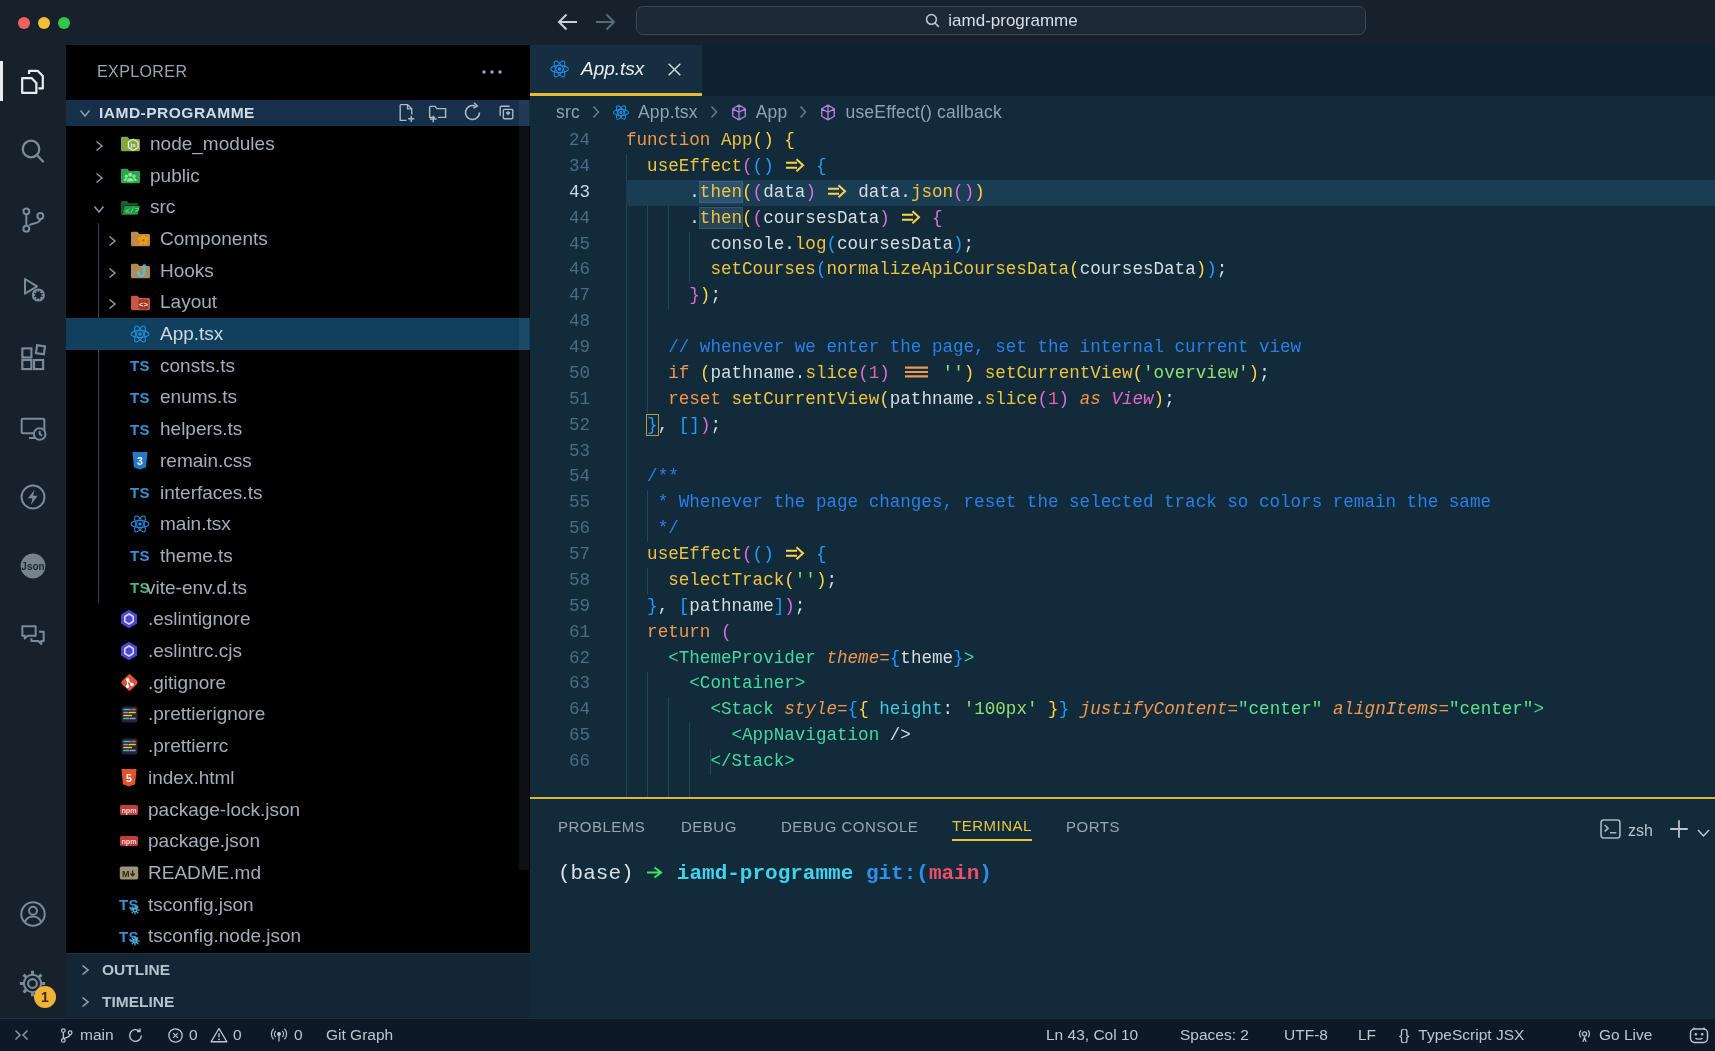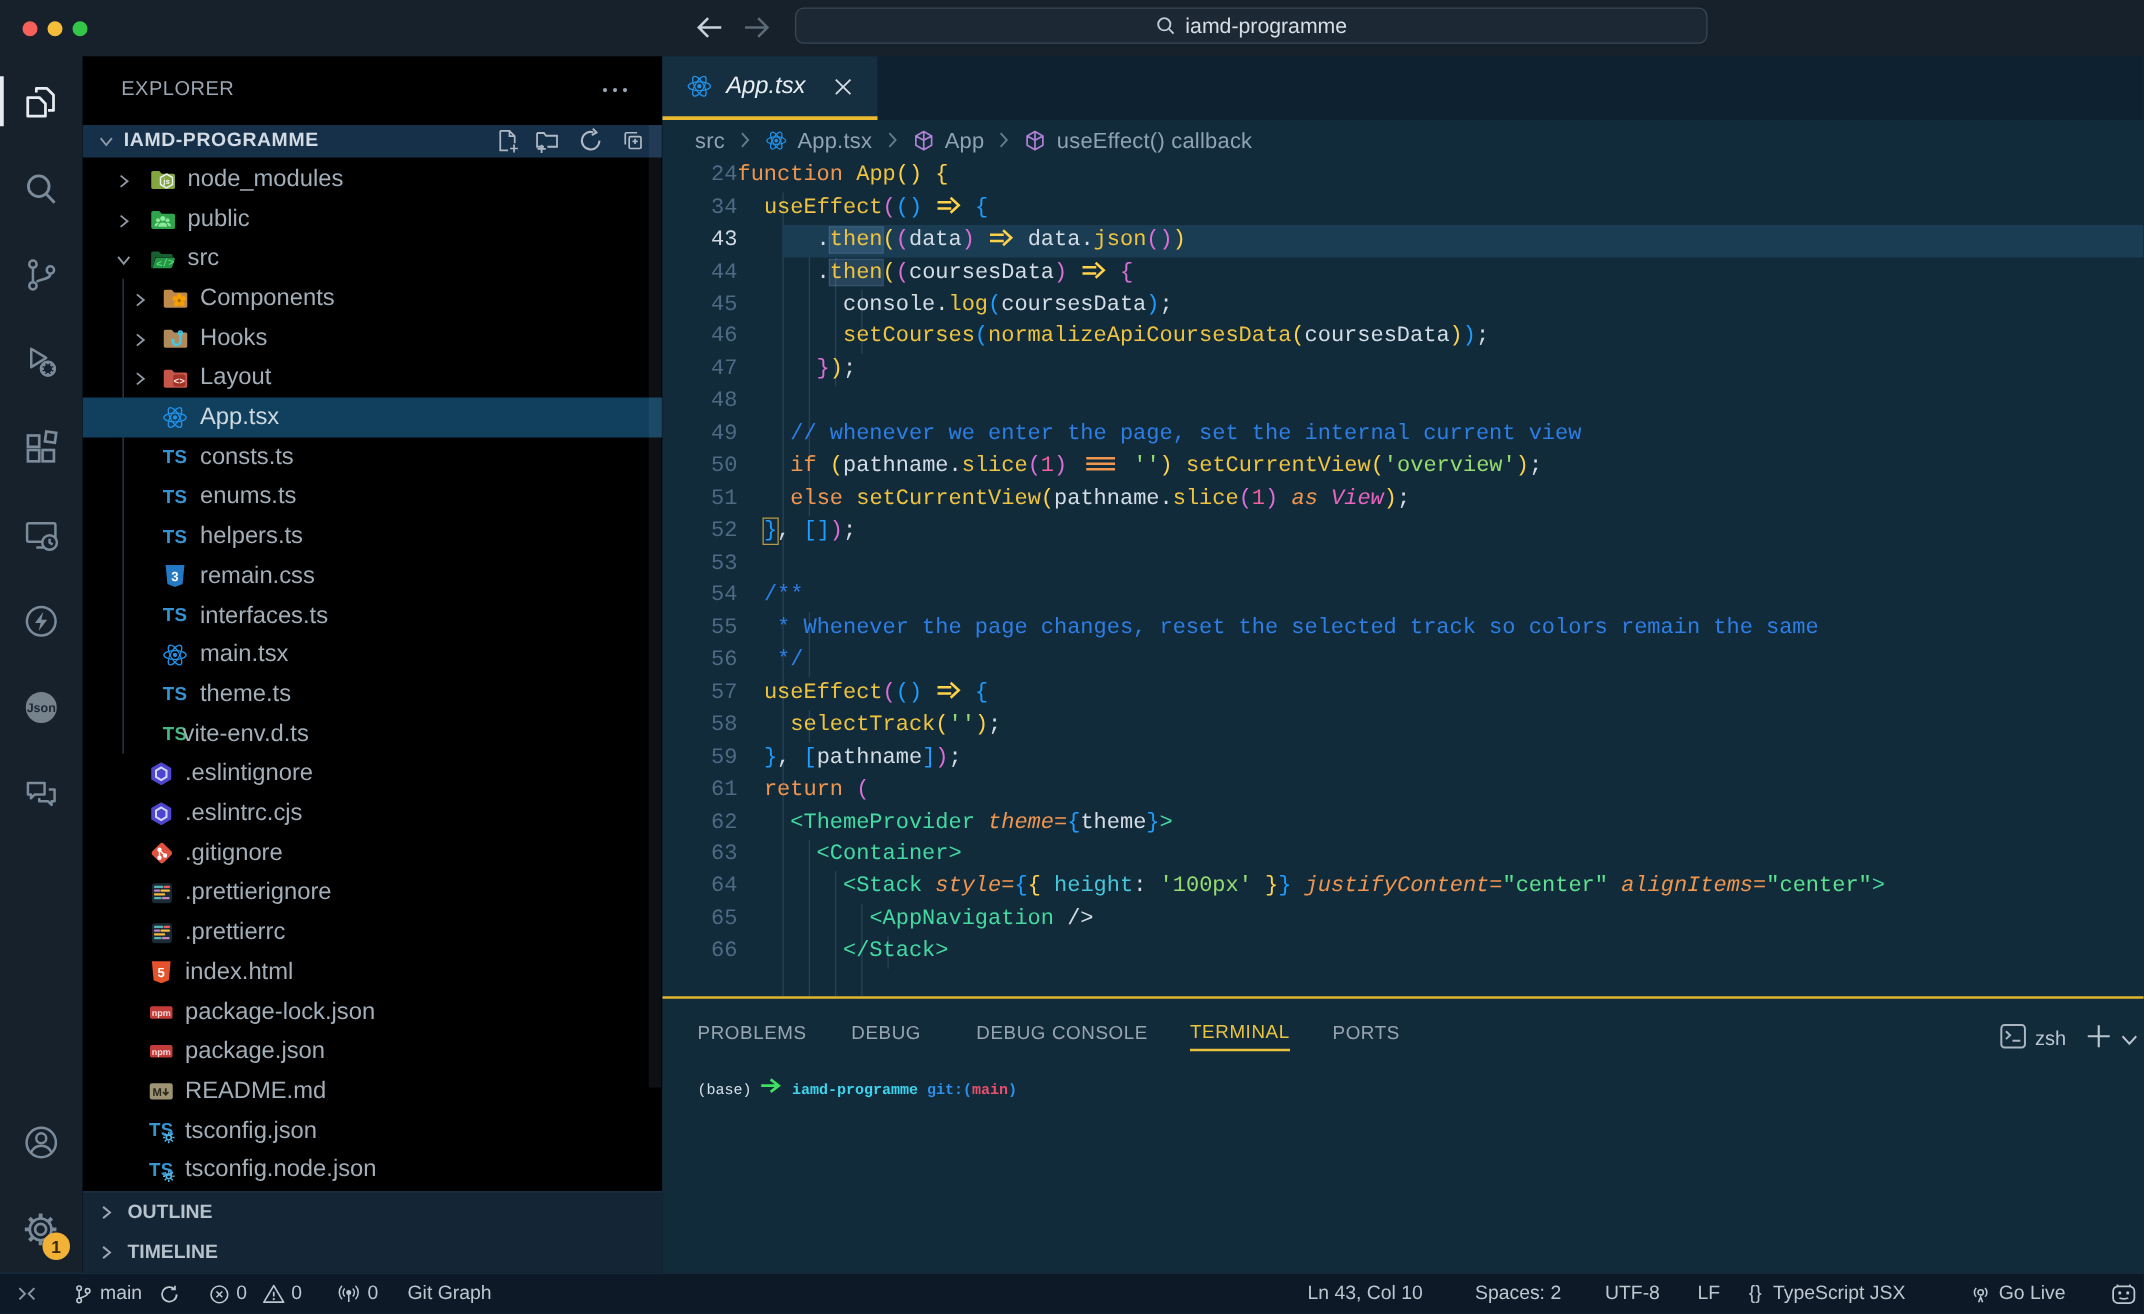--- a/index.html
+++ b/index.html
@@ -21,21 +21,21 @@
 .flabel{position:absolute;white-space:nowrap;margin-top:-11px}
 #sect{position:absolute;left:0;top:908px;width:464px;height:65px;background:#142635;border-top:1px solid #1e3345}
 .secrow{position:absolute;left:0;width:464px;height:32px;display:flex;align-items:center;font-weight:bold;color:#b6c2cc;font-size:15.5px}
 #editor{left:530px;top:45px;width:1185px;height:973px;background:#122b3b}
 #tabstrip{position:absolute;left:0;top:0;width:1185px;height:51px;background:#0e2130}
 #tab1{position:absolute;left:0;top:0;width:172px;height:51px;background:#152e40;border-bottom:3px solid #e8b931;display:flex;align-items:center}
 #crumbs{position:absolute;left:0;top:51px;width:1185px;height:32px;display:flex;align-items:center;font-size:17.5px;letter-spacing:0.2px;color:#8fa3b5}
 #codewrap{position:absolute;left:0;top:83px;width:1185px;height:669px;overflow:hidden;font-family:"Liberation Mono",monospace;font-size:17.58px;line-height:25.88px}
 .r{position:relative;height:25.88px;white-space:pre;color:#d4dde6}
 .num{position:relative;display:inline-block;width:60px;text-align:right;color:#4f6b84;vertical-align:top}
-.txt{position:relative;display:inline-block;vertical-align:top}
+.txt{position:relative;display:inline-block;margin-left:36px;vertical-align:top}
 .cur .num{color:#cfdae4}
 .curbg{position:absolute;left:96px;top:0;width:1089px;height:25.88px;background:#1a3d54}
 .guide{position:absolute;width:1px;background:#27425a}
 .k{color:#f0964f}
 .f{color:#eec33f}
 .c{color:#2d7ee5;}
 .s{color:#95dd6e}
 .s2{color:#5ce18f}
 .n{color:#f0609e}
 .t{color:#e966c0;font-style:italic}
@@ -45,21 +45,21 @@
 .y{color:#46c8dc}
 .j{color:#45d9a2}
 .a{color:#f0964f;font-style:italic}
 .o{color:#f0964f}
 .w{background:rgba(115,160,200,0.22);outline:1px solid rgba(130,175,215,0.33)}
 .bm{outline:1px solid #b89a4a}
 .arr{display:inline-block;width:21.1px;text-align:center}
 .eq3{display:inline-block;width:31.65px;text-align:center}
 #panel{position:absolute;left:0;top:752px;width:1185px;height:221px;background:#122b3b;border-top:2px solid #e2b52e}
 .ptab{position:absolute;top:12px;height:30px;display:flex;align-items:center;font-size:15px;letter-spacing:0.5px;color:#98a5b2}
-#term{position:absolute;left:28px;top:63px;font-family:"Liberation Mono",monospace;font-size:12px;white-space:pre;color:#d8e0e8}
+#term{position:absolute;left:28px;top:63px;font-family:"Liberation Mono",monospace;font-size:21px;white-space:pre;color:#d8e0e8}
 #status{left:0;top:1018px;width:1715px;height:33px;background:#0d1926;border-top:1px solid #1d2f40;color:#bdc7d0;font-size:15.5px}
 .sitem{position:absolute;top:0;height:32px;display:flex;align-items:center;white-space:nowrap}
 </style></head>
 <body>
 <div id="app">
 <div class="abs" id="titlebar">
   <div class="tl" style="left:18px;background:#f5605a"></div>
   <div class="tl" style="left:38px;background:#f6bd3b"></div>
   <div class="tl" style="left:58px;background:#33c648"></div>
   <div style="position:absolute;left:556px;top:12px"><svg width="23" height="20" viewBox="0 0 23 20">
@@ -600,21 +600,21 @@
 <div class="r"><span class="num">45</span><span class="txt">        console.<span class="f">log</span><span class="u">(</span>coursesData<span class="u">)</span>;</span></div>
 <div class="r"><span class="num">46</span><span class="txt">        <span class="f">setCourses</span><span class="u">(</span><span class="f">normalizeApiCoursesData</span><span class="g">(</span>coursesData<span class="g">)</span><span class="u">)</span>;</span></div>
 <div class="r"><span class="num">47</span><span class="txt">      <span class="m">}</span><span class="g">)</span>;</span></div>
 <div class="r"><span class="num">48</span><span class="txt"></span></div>
 <div class="r"><span class="num">49</span><span class="txt">    <span class="c">// whenever we enter the page, set the internal current view</span></span></div>
 <div class="r"><span class="num">50</span><span class="txt">    <span class="k">if</span> <span class="g">(</span>pathname.<span class="f">slice</span><span class="m">(</span><span class="n">1</span><span class="m">)</span> <span class="eq3"><svg width="27" height="14" viewBox="0 0 27 14" style="vertical-align:-1px">
                 <g stroke="#f0964f" stroke-width="2.1">
                   <path d="M2 2.6h23M2 7h23M2 11.4h23"></path>
                 </g>
               </svg></span> <span class="s">''</span><span class="g">)</span> <span class="f">setCurrentView</span><span class="g">(</span><span class="s">'overview'</span><span class="g">)</span>;</span></div>
-<div class="r"><span class="num">51</span><span class="txt">    <span class="k">else</span> <span class="f">setCurrentView</span><span class="g">(</span>pathname.<span class="f">slice</span><span class="m">(</span><span class="n">1</span><span class="m">)</span> <span class="a">as</span> <span class="t">View</span><span class="g">)</span>;</span></div>
+<div class="r"><span class="num">51</span><span class="txt">    <span class="k">reset</span> <span class="f">setCurrentView</span><span class="g">(</span>pathname.<span class="f">slice</span><span class="m">(</span><span class="n">1</span><span class="m">)</span> <span class="a">as</span> <span class="t">View</span><span class="g">)</span>;</span></div>
 <div class="r"><span class="num">52</span><span class="txt">  <span class="bm"><span class="u">}</span></span>, <span class="u">[]</span><span class="m">)</span>;</span></div>
 <div class="r"><span class="num">53</span><span class="txt"></span></div>
 <div class="r"><span class="num">54</span><span class="txt">  <span class="c">/**</span></span></div>
 <div class="r"><span class="num">55</span><span class="txt">   <span class="c">* Whenever the page changes, reset the selected track so colors remain the same</span></span></div>
 <div class="r"><span class="num">56</span><span class="txt">   <span class="c">*/</span></span></div>
 <div class="r"><span class="num">57</span><span class="txt">  <span class="f">useEffect</span><span class="m">(</span><span class="u">()</span> <span class="arr"><svg width="20" height="15" viewBox="0 0 20 15" style="vertical-align:-2px">
                 <path d="M1 4.7h11M1 9.7h11M11.5 1.2l6.5 6-6.5 6" stroke="#ffd24a" stroke-width="2" fill="none"></path>
               </svg></span> <span class="u">{</span></span></div>
 <div class="r"><span class="num">58</span><span class="txt">    <span class="f">selectTrack</span><span class="g">(</span><span class="s">''</span><span class="g">)</span>;</span></div>
 <div class="r"><span class="num">59</span><span class="txt">  <span class="u">}</span>, <span class="u">[</span>pathname<span class="u">]</span><span class="m">)</span>;</span></div>

